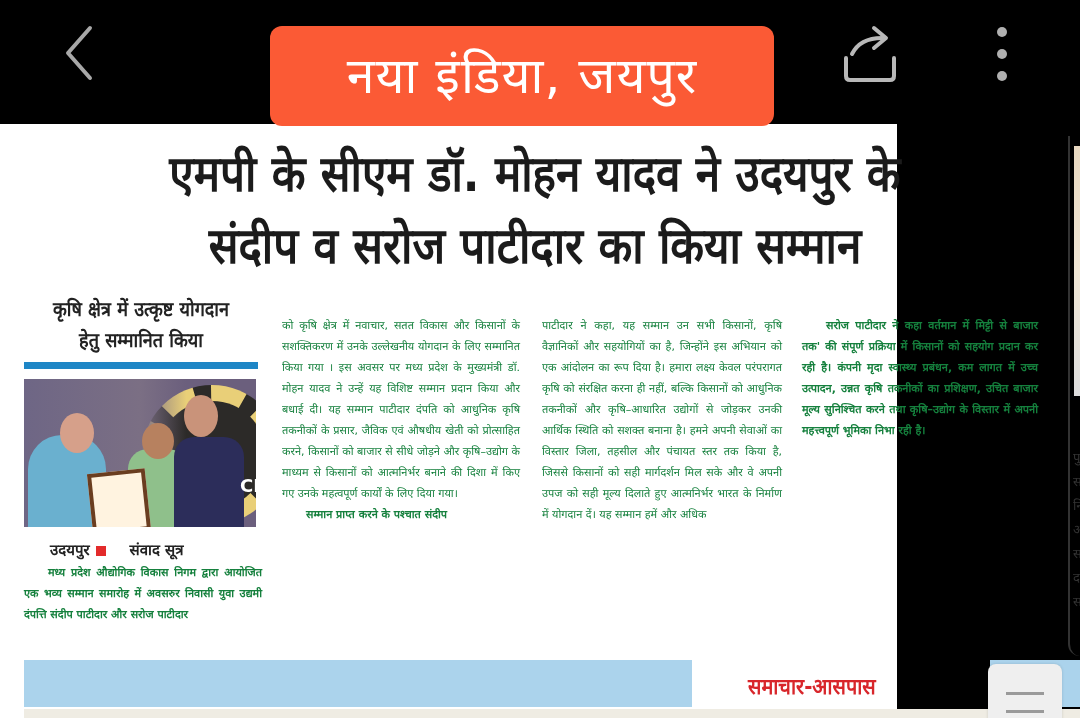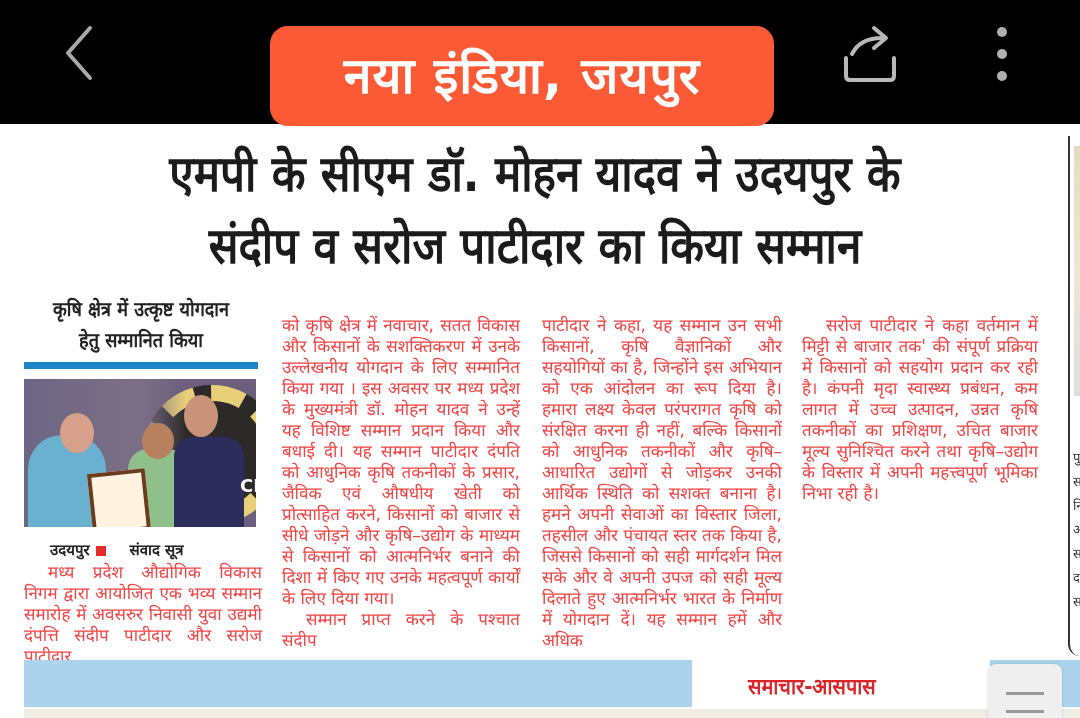--- a/index.html
+++ b/index.html
@@ -6,28 +6,28 @@
     html, body { width: 1080px; height: 718px; overflow: hidden; background: #000; }
     body { position: relative; font-family: "DejaVu Sans", sans-serif; }
 
     
     .appbar { position: absolute; left: 0; top: 0; width: 1080px; height: 124px; background: #000; }
     .back-btn { position: absolute; left: 56px; top: 22px; width: 48px; height: 62px; cursor: pointer; }
     .share-btn { position: absolute; left: 838px; top: 24px; width: 66px; height: 62px; cursor: pointer; }
     .more-btn { position: absolute; left: 985px; top: 22px; width: 34px; height: 66px; cursor: pointer; }
     .source-badge {
       position: absolute; left: 270px; top: 26px; width: 504px; height: 100px;
-      background: #fb5a35; border-radius: 18px;
-      color: #fff; font-family: "DejaVu Sans", sans-serif; font-weight: bold;
+      background: #fb5a35; border-radius: 12px;
+      color: #fff; font-family: "DejaVu Sans", sans-serif; font-weight: normal;
       font-size: 50px; line-height: 100px; text-align: center; letter-spacing: 1px;
       z-index: 3;
     }
 
     
-    .page { position: absolute; left: 0; top: 124px; width: 1080px; height: 594px; background: #fff; }
+    .page { position: absolute; left: 0; top: 124px; width: 897px; height: 594px; background: #fff; }
     .headline {
       position: absolute; left: 40px; top: 14px; width: 990px;
       font-family: "DejaVu Sans", sans-serif; font-weight: bold; color: #1b1b1b;
       font-size: 50px; line-height: 72px; text-align: center; transform: scaleX(0.88); transform-origin: center top;
     }
     .right-edge { position: absolute; left: 1068px; top: 12px; width: 12px; height: 520px; border-left: 2px solid #333; border-bottom-left-radius: 18px; }
     .right-edge .img-strip { position: absolute; left: 4px; top: 10px; width: 8px; height: 250px; background: linear-gradient(#e8d8c0, #f0e6d4, #ddd); }
     .right-edge .txt { position: absolute; left: 3px; top: 310px; font-size: 13px; line-height: 24px; color: #333; width: 10px; overflow: hidden; white-space: pre; }
 
     
@@ -47,23 +47,23 @@
     .photo .p3 { position: absolute; left: 150px; top: 58px; width: 70px; height: 92px; background: #2c2d5a; border-radius: 20px 20px 0 0; }
     .photo .h3 { position: absolute; left: 160px; top: 16px; width: 34px; height: 42px; border-radius: 50%; background: #c9937a; }
     .photo .cert { position: absolute; left: 66px; top: 92px; width: 58px; height: 62px; background: #fff3e0; border: 4px solid #6a3d20; transform: rotate(-6deg); }
     .photo .txt-ce { position: absolute; left: 216px; top: 96px; color: #fff; font-weight: bold; font-size: 18px; }
 
     .dateline { position: absolute; left: 24px; top: 416px; width: 240px; font-size: 15px; line-height: 21px; color: #222; font-weight: bold; }
     .dateline .place { margin-left: 26px; }
     .dateline .sq { display: inline-block; width: 10px; height: 10px; background: #e32b2b; margin: 0 6px; vertical-align: middle; }
     .dateline .src { margin-left: 18px; text-align: center; }
 
-    .col { position: absolute; font-family: "DejaVu Sans", sans-serif; font-size: 17px; line-height: 21px; color: #ef4444; text-align: justify; }
+    .col { position: absolute; font-family: "DejaVu Sans", sans-serif; font-size: 11px; line-height: 21px; color: #15803d; text-align: justify; }
     .col p { text-indent: 0; }
-    .col p.ind { text-indent: 24px; }
+    .col p.ind { text-indent: 24px; font-weight: bold; }
     .col1 { left: 24px; top: 438px; width: 238px; }
     .col2 { left: 282px; top: 191px; width: 238px; }
     .col3 { left: 542px; top: 191px; width: 240px; }
     .col4 { left: 802px; top: 191px; width: 236px; }
 
     
     .bottom-blue { position: absolute; left: 24px; top: 536px; width: 668px; height: 47px; background: #abd3ec; }
     .bottom-cream { position: absolute; left: 24px; top: 585px; width: 1056px; height: 9px; background: #efece3; }
     .section-label { position: absolute; left: 748px; top: 546px; font-size: 22px; font-weight: bold; color: #d8262b; transform: scaleX(0.9); transform-origin: left; }
     .bottom-right-blue { position: absolute; left: 990px; top: 536px; width: 90px; height: 47px; background: #abd3ec; }

